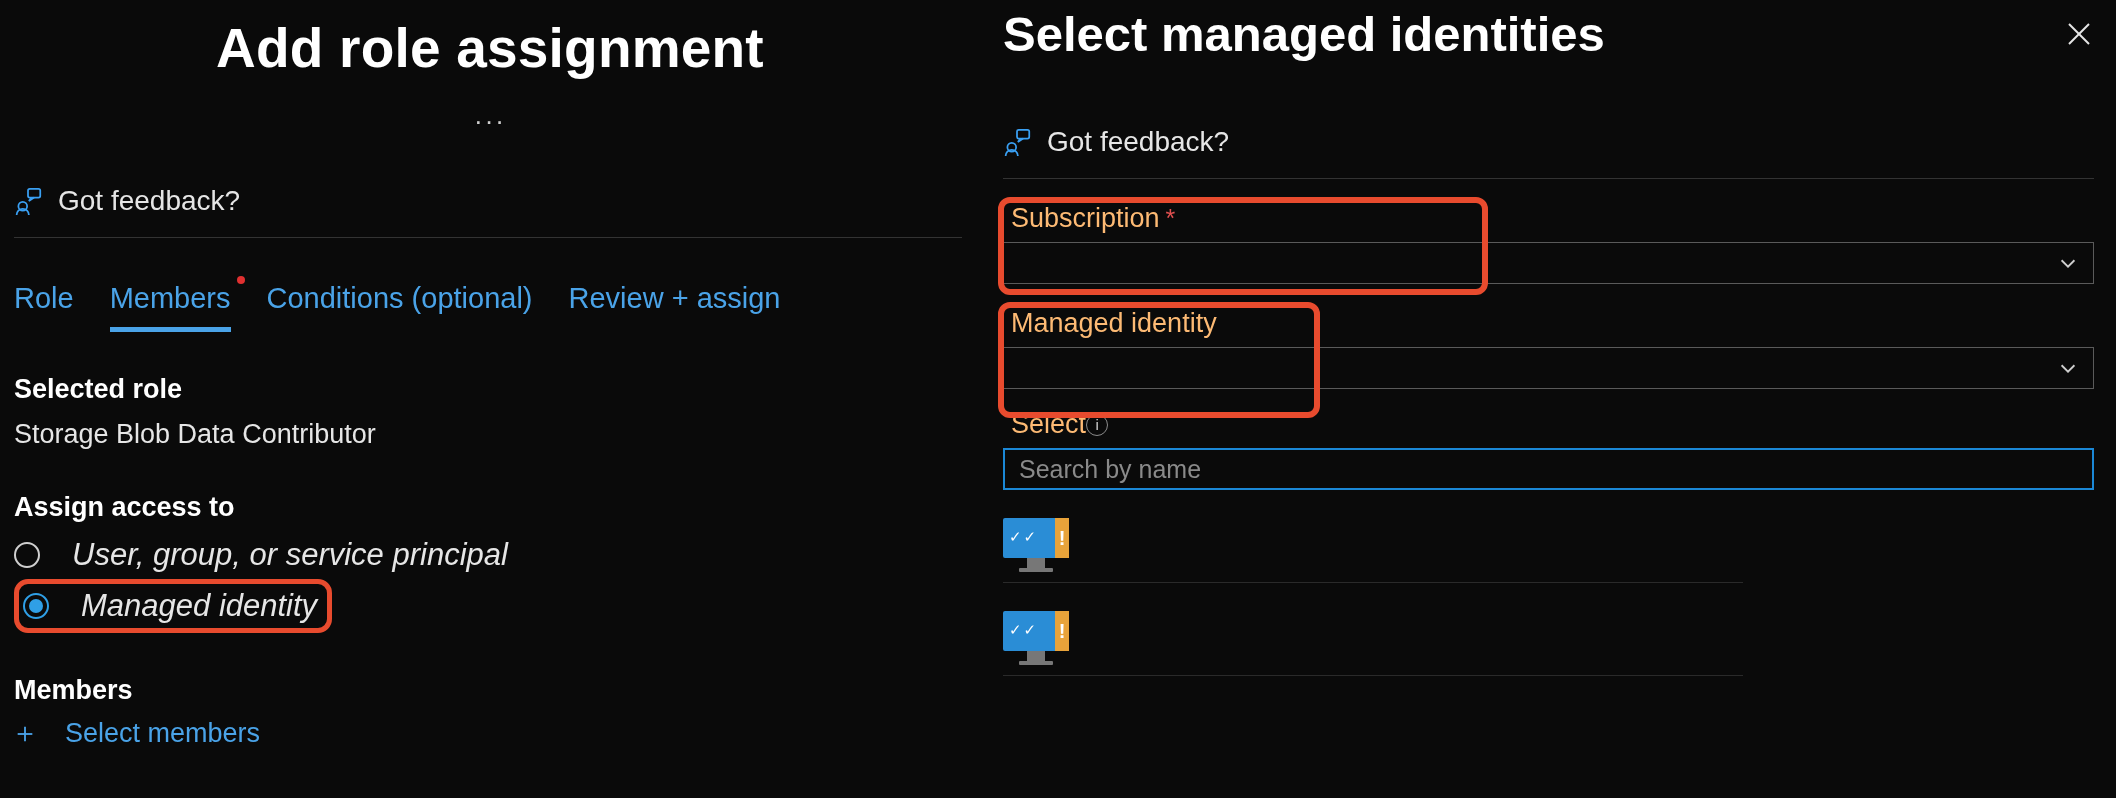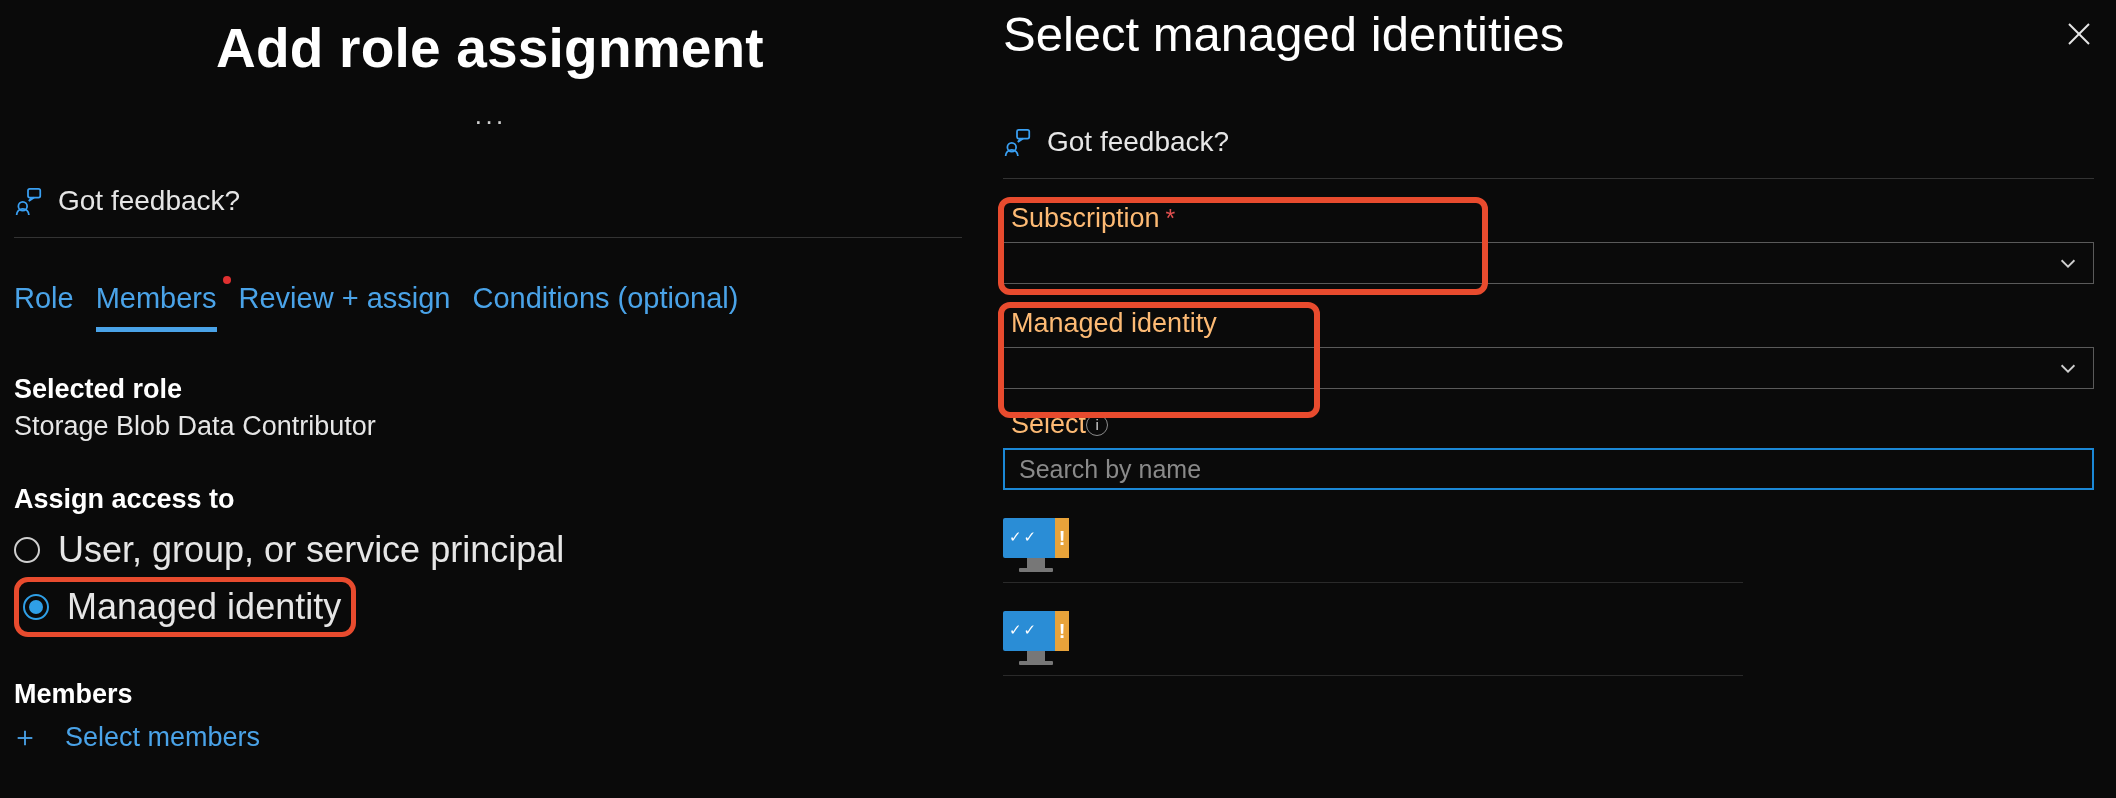--- a/index.html
+++ b/index.html
@@ -81,21 +81,21 @@
   .right-pane .feedback-row {
     margin-top: 64px;
     width: 100%;
   }
   .feedback-icon { width: 28px; height: 28px; }
   .feedback-text { font-size: 28px; color: #e6e6e6; }
 
   
   .tabs {
     display: flex;
-    gap: 22px;
+    gap: 36px;
     margin-top: 44px;
     font-size: 29px;
   }
   .tab {
     color: #4aa3e8;
     padding-bottom: 12px;
     cursor: pointer;
     position: relative;
   }
   .tab.active {
@@ -116,33 +116,34 @@
   
   .section-label {
     font-size: 27px;
     font-weight: 600;
     color: #ffffff;
     margin-top: 42px;
   }
   .section-value {
     font-size: 27px;
     color: #e6e6e6;
-    margin-top: 6px;
+    margin-top: 14px;
   }
 
   
   .radio-group { margin-top: 14px; }
   .radio-row {
     display: flex;
     align-items: center;
-    gap: 18px;
+    gap: 32px;
     margin-top: 10px;
-    font-size: 36px;
+    font-size: 31px;
     color: #e6e6e6;
     cursor: pointer;
+    font-style: italic;
   }
   .radio {
     width: 26px;
     height: 26px;
     border: 2px solid #cfcfcf;
     border-radius: 50%;
     display: inline-flex;
     align-items: center;
     justify-content: center;
   }
@@ -174,21 +175,21 @@
   .plus-icon { width: 22px; height: 22px; }
 
   
   .panel-header {
     display: flex;
     align-items: center;
     justify-content: space-between;
   }
   .panel-title {
     font-size: 49px;
-    font-weight: 400;
+    font-weight: 700;
     color: #ffffff;
     text-align: center;
   }
   .close-btn {
     width: 30px;
     height: 30px;
     cursor: pointer;
     color: #e6e6e6;
   }
 
@@ -354,22 +355,22 @@
       </span>
       <span class="feedback-text">Got feedback?</span>
     </div>
 
     <div class="tabs">
       <div class="tab">Role</div>
       <div class="tab active">
         <span>Members</span>
         <span class="dot"></span>
       </div>
+      <div class="tab">Conditions (optional)</div>
       <div class="tab">Review + assign</div>
-      <div class="tab">Conditions (optional)</div>
     </div>
 
     <div class="section-label">Selected role</div>
     <div class="section-value">Storage Blob Data Contributor</div>
 
     <div class="section-label">Assign access to</div>
     <div class="radio-group">
       <div class="radio-row">
         <span class="radio"></span>
         <span>User, group, or service principal</span>

